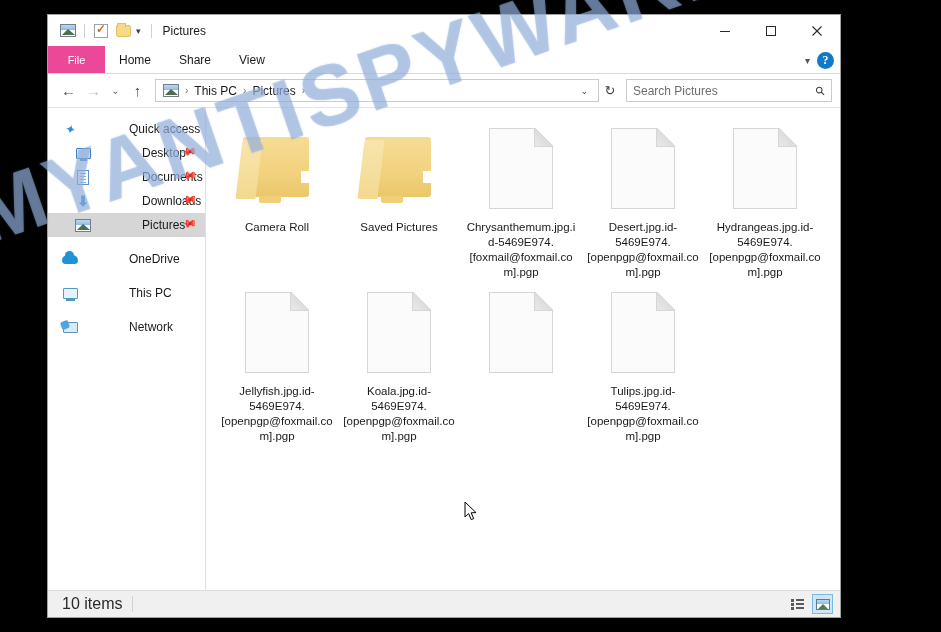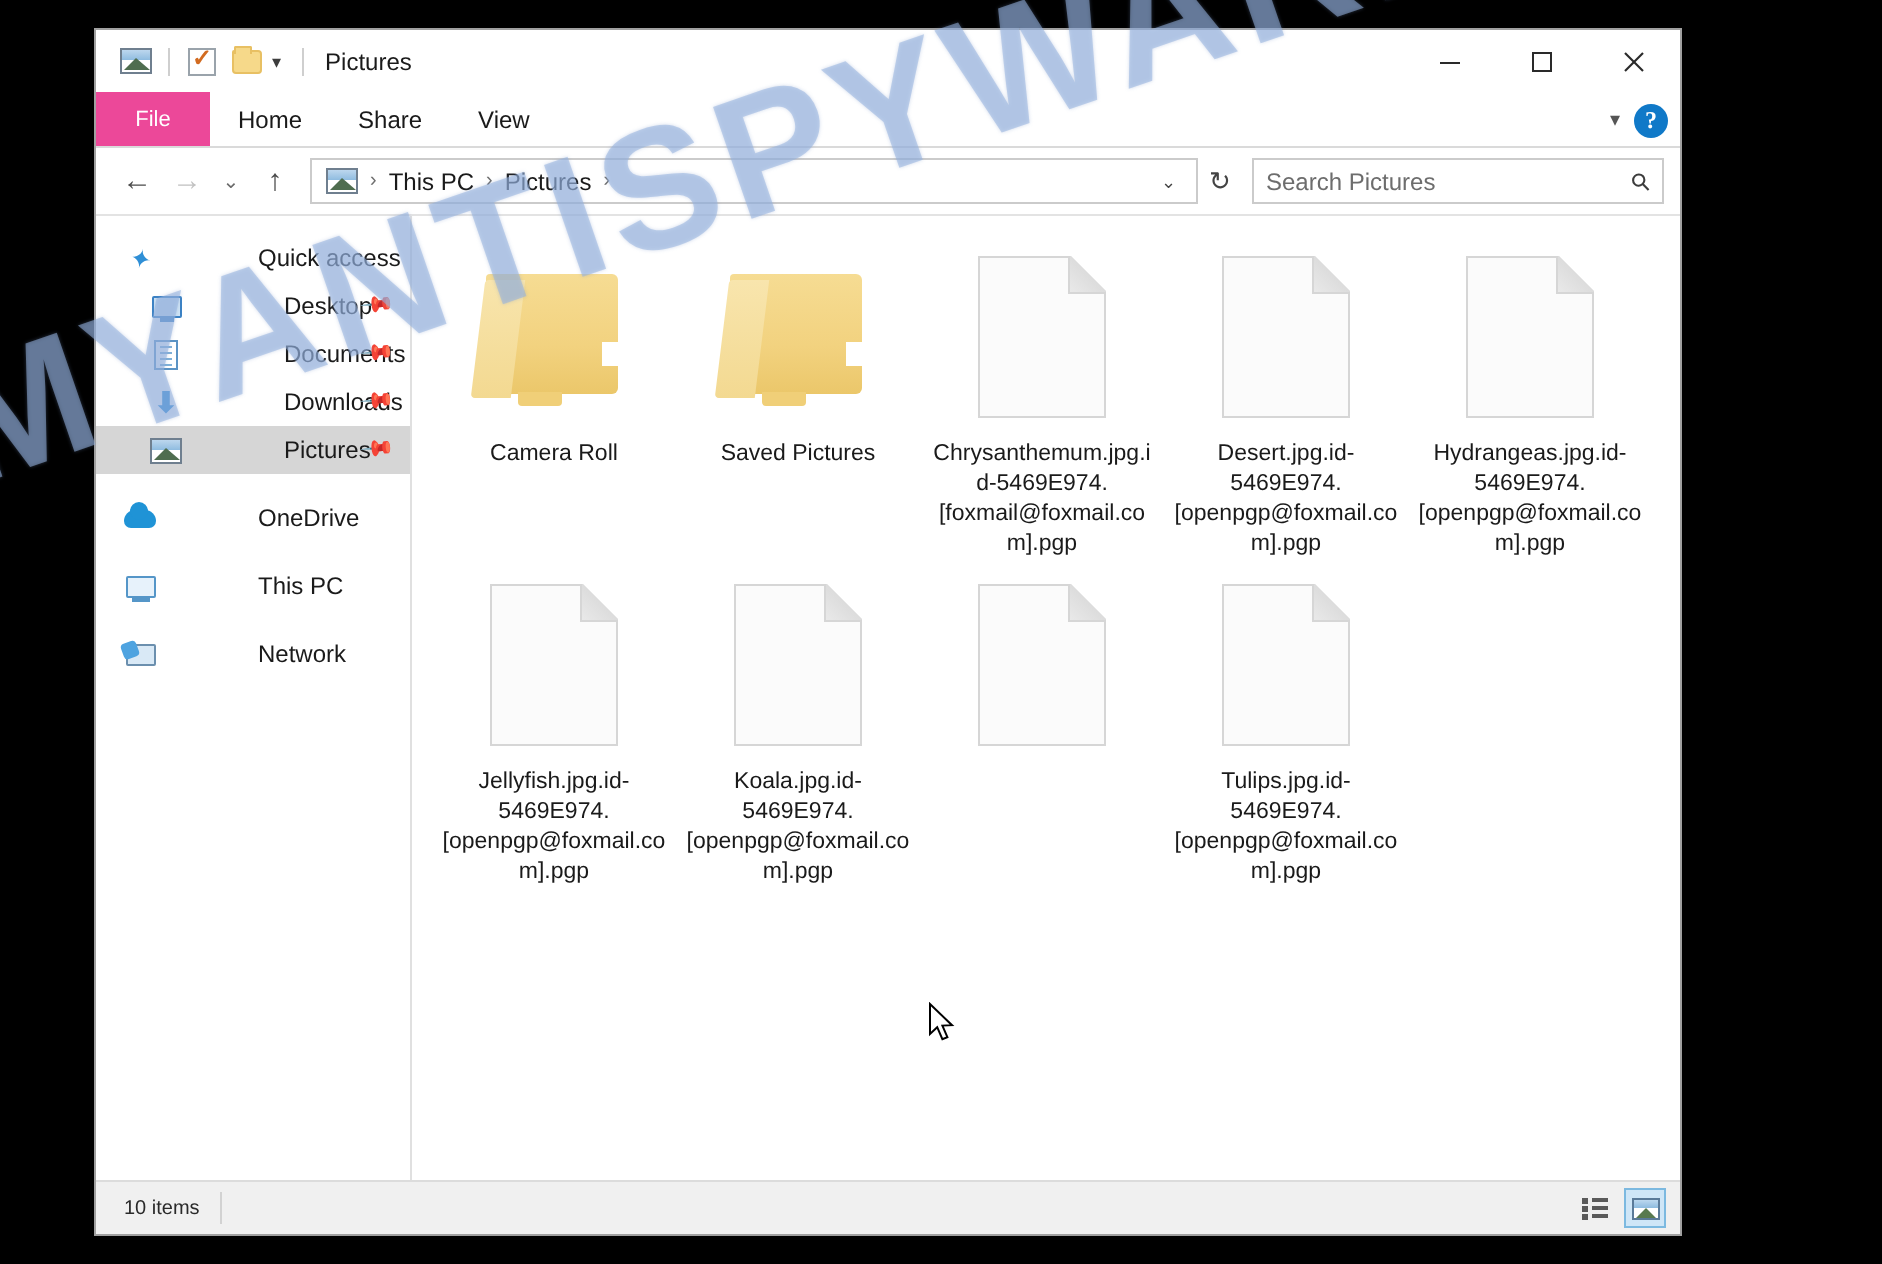--- a/index.html
+++ b/index.html
@@ -291,21 +291,21 @@
     margin-top: 4px;
   }
 
   
   .statusbar {
     height: 27px; min-height: 27px;
     background: #f0f0f0; border-top: 1px solid #dcdcdc;
     display: flex; align-items: center; padding: 0 6px;
     position: relative;
   }
-  .status-text { font-size: 10px; color: #2a2a2a; padding-left: 8px; }
+  .status-text { font-size: 16px; color: #2a2a2a; padding-left: 8px; }
   .status-div { width: 1px; height: 16px; background: #d2d2d2; margin-left: 10px; }
   .viewbtns { position: absolute; right: 7px; top: 3px; display: flex; gap: 4px; }
   .vbtn {
     width: 21px; height: 20px; display: flex; align-items: center; justify-content: center;
   }
   .vbtn.active { border: 1px solid #7cb9e0; background: #cfe6f7; }
   .det-ico { position: relative; width: 13px; height: 11px; }
   .det-ico i {
     position: absolute; left: 0; width: 3px; height: 3px;
     background: #5a5a5a; border: 0;

